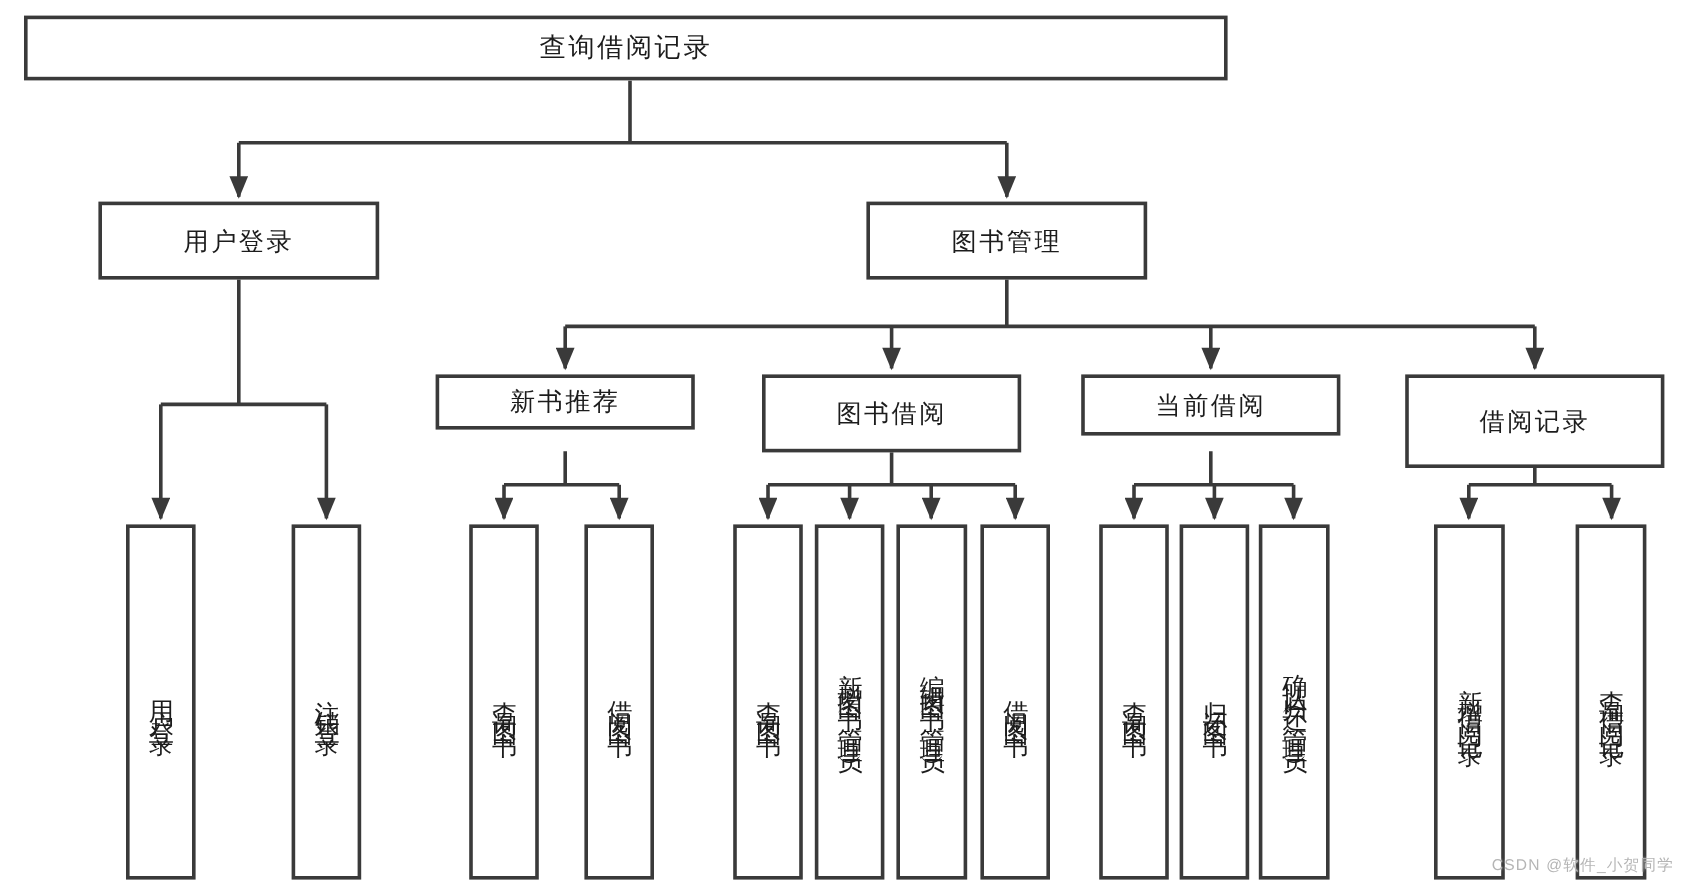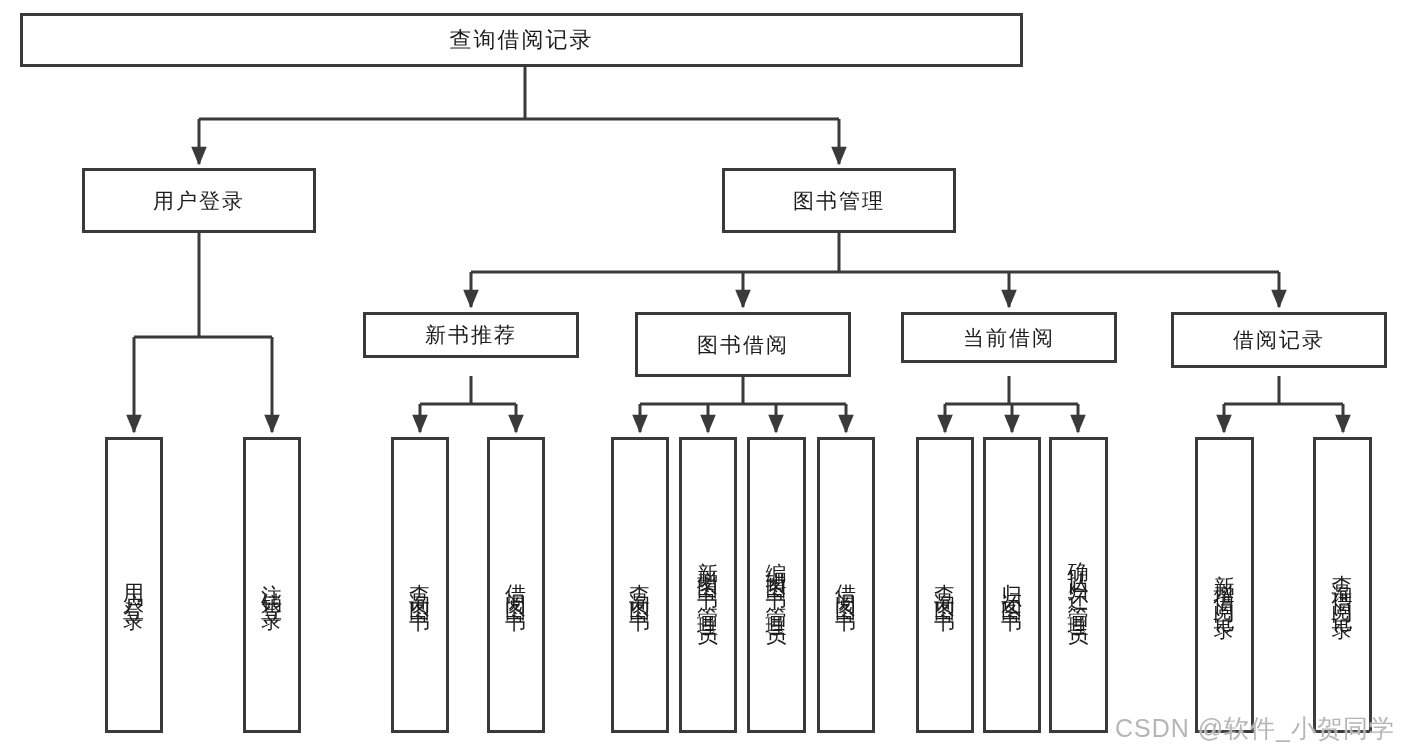--- a/index.html
+++ b/index.html
@@ -37,21 +37,21 @@
     text-orientation: mixed;
     font-size: 21px;
     letter-spacing: 9px;
     line-height: 1;
     color: #1c1c1c;
   }
   .watermark {
     position: absolute;
     top: 712px;
     right: 10px;
-    font-size: 25px;
+    font-size: 13px;
     letter-spacing: 1px;
     color: #b5b5b5;
     text-shadow: 0 0 2px #ffffff;
     z-index: 5;
     white-space: nowrap;
   }
 </style>
 </head>
 <body>
 
@@ -101,21 +101,21 @@
   </svg>
 
   <div class="box root-box" style="left:20px; top:13px; width:1003px; height:54px;">查询借阅记录</div>
 
   <div class="box" style="left:82px; top:168px; width:234px; height:65px;">用户登录</div>
   <div class="box" style="left:722px; top:168px; width:234px; height:65px;">图书管理</div>
 
   <div class="box" style="left:363px; top:312px; width:216px; height:46px;">新书推荐</div>
   <div class="box" style="left:635px; top:312px; width:216px; height:65px;">图书借阅</div>
   <div class="box" style="left:901px; top:312px; width:216px; height:51px;">当前借阅</div>
-  <div class="box" style="left:1171px; top:312px; width:216px; height:56px;">借阅记录</div>
+  <div class="box" style="left:1171px; top:312px; width:216px; height:78px;">借阅记录</div>
 
   <div class="box vbox" style="left:105px; top:437px; width:58px; height:296px;">
     <span class="vtext">用户登录</span>
   </div>
   <div class="box vbox" style="left:243px; top:437px; width:58px; height:296px;">
     <span class="vtext">注销登录</span>
   </div>
 
   <div class="box vbox" style="left:391px; top:437px; width:58px; height:296px;">
     <span class="vtext">查询图书</span>

